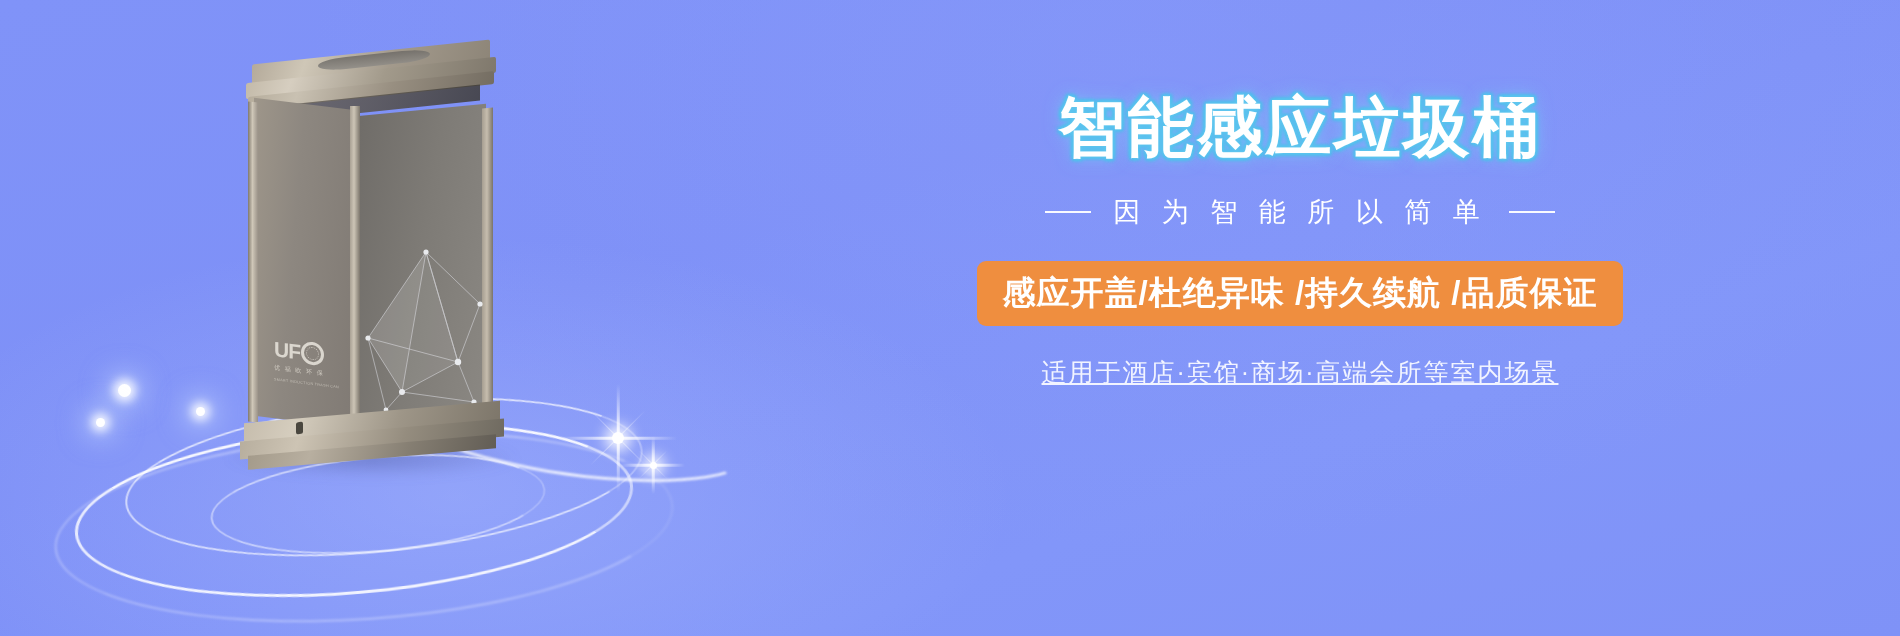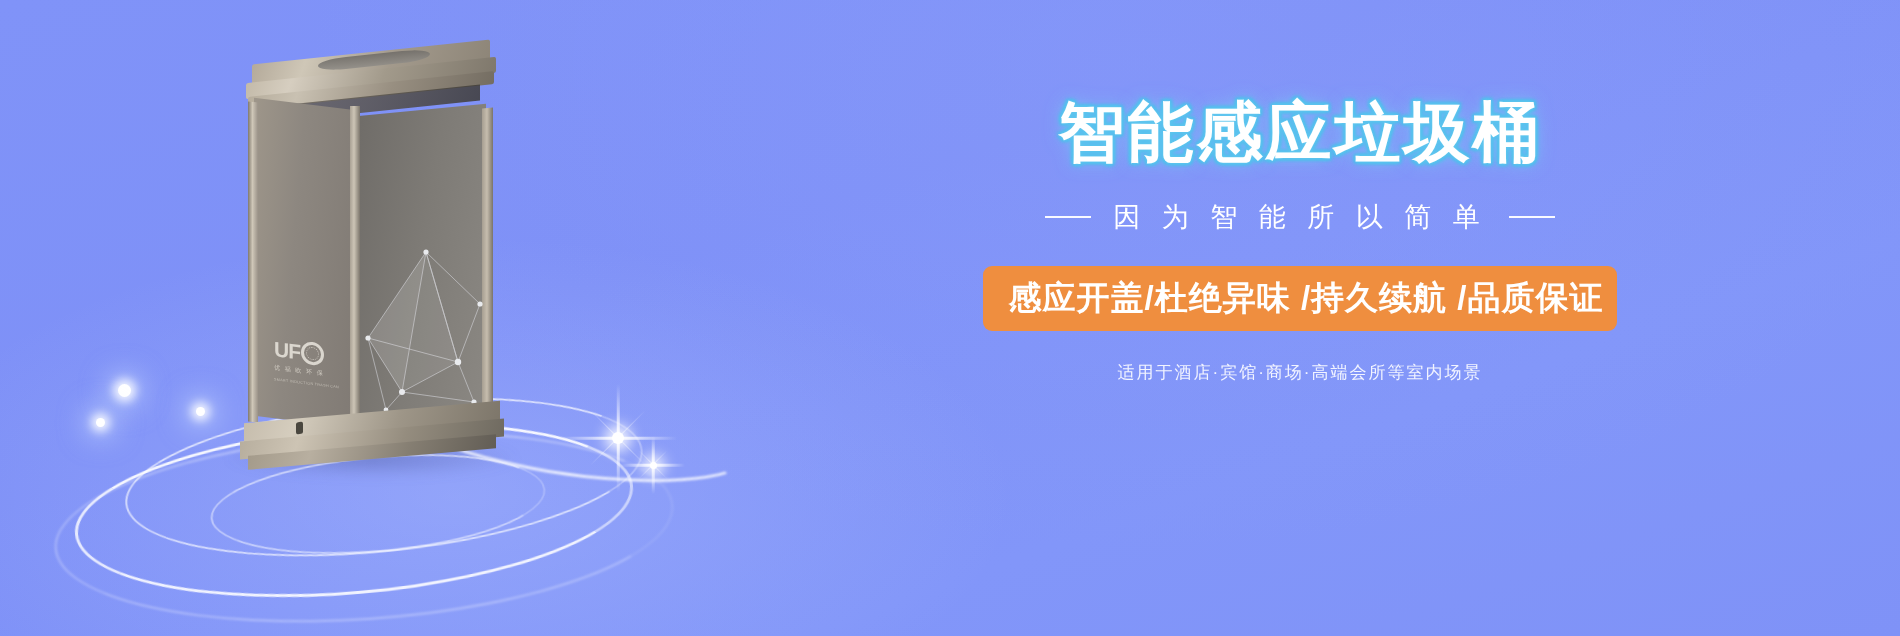--- a/index.html
+++ b/index.html
@@ -347,33 +347,34 @@
     opacity: .95;
   }
   .subline .txt { display: inline-block; }
 
   .pill {
     background: #ef8e3f;
     color: #ffffff;
     font-size: 33px;
     font-weight: 700;
     letter-spacing: 1px;
-    padding: 11px 14px 13px 26px;
+    padding: 11px 26px 13px 26px;
     border-radius: 9px;
     white-space: nowrap;
     margin-bottom: 30px;
     line-height: 1.25;
   }
 
   .footline {
     color: #f2f4ff;
-    font-size: 17px;
+    font-size: 25px;
     letter-spacing: 2px;
     white-space: nowrap;
     font-weight: 400;
+    text-decoration: underline;
   }
 </style>
 </head>
 <body>
 
 <div id="banner">
 
   <div class="bg-glow"></div>
 
   <div class="product-stage">

